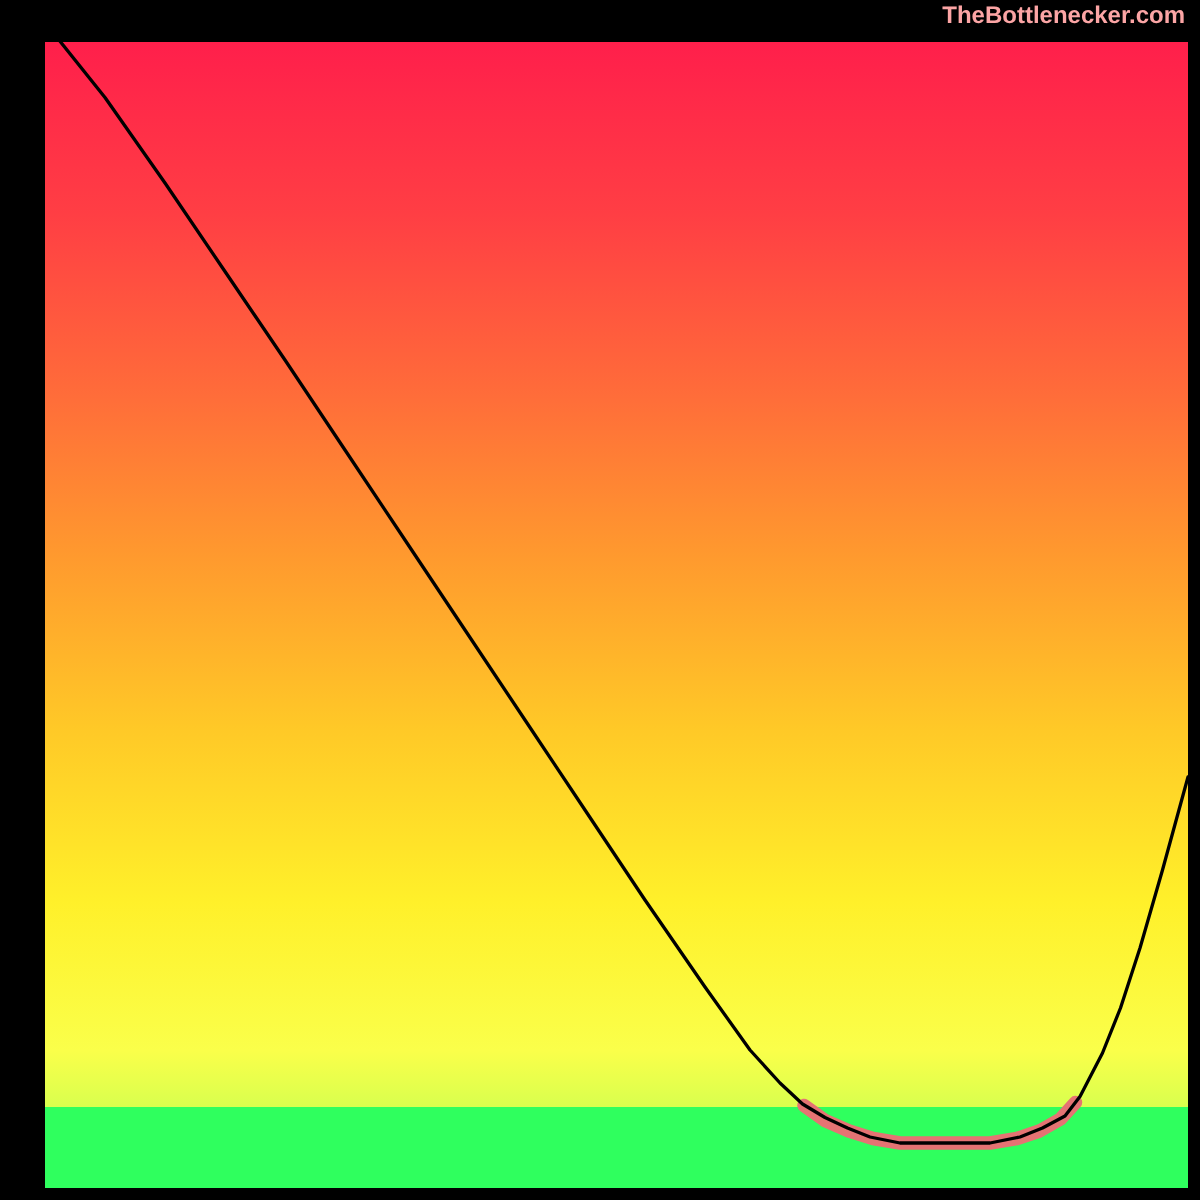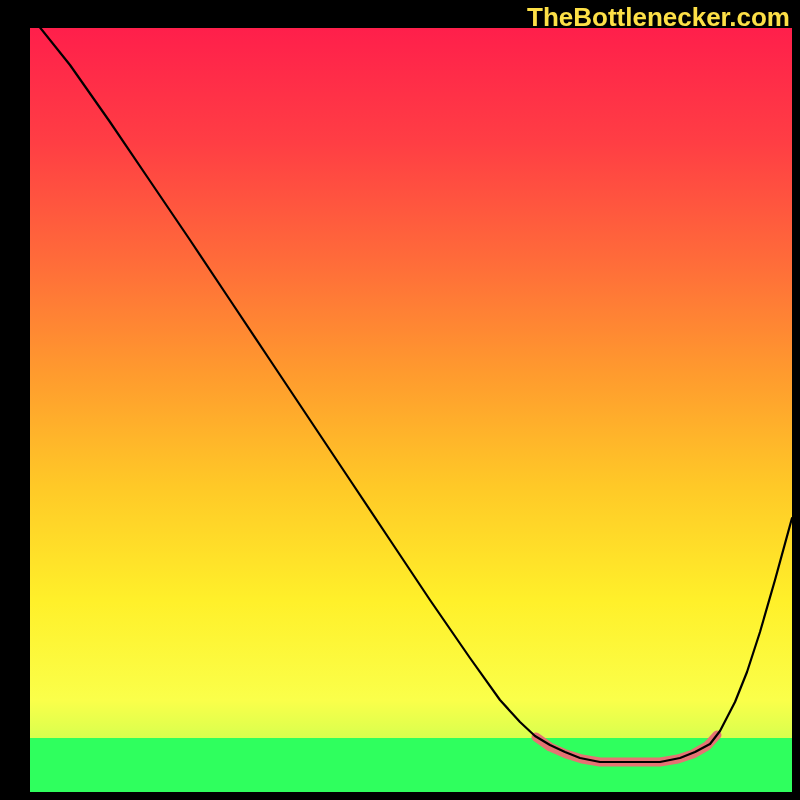--- a/index.html
+++ b/index.html
@@ -14,23 +14,23 @@
     position: relative;
     width: 800px;
     height: 800px;
     background: #000000;
   }
   .watermark {
     position: absolute;
     top: 2px;
     right: 10px;
     font-family: Arial, Helvetica, sans-serif;
-    font-size: 26px;
+    font-size: 16px;
     font-weight: bold;
-    color: #fde047;
+    color: #fca5a5;
     z-index: 10;
     letter-spacing: 0px;
   }
   svg.plot {
     position: absolute;
     left: 0;
     top: 0;
     width: 800px;
     height: 800px;
   }

